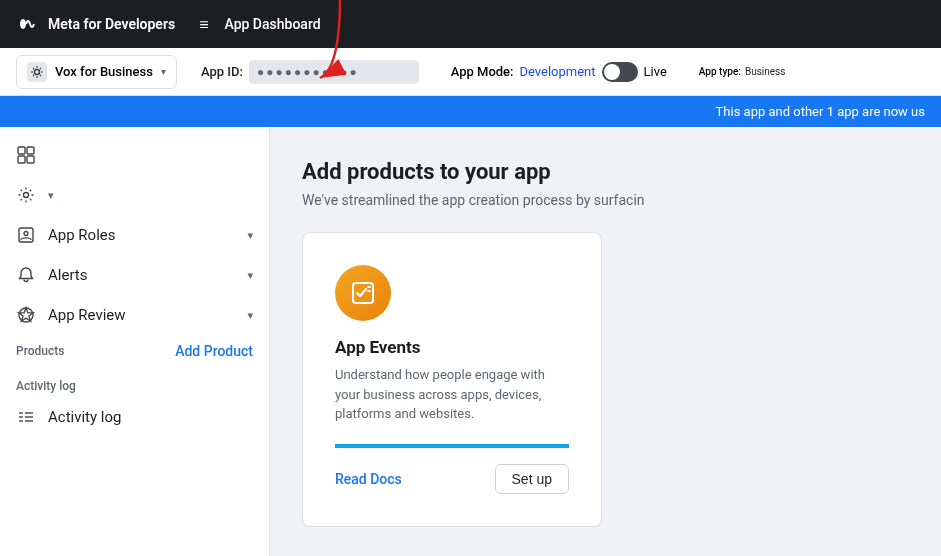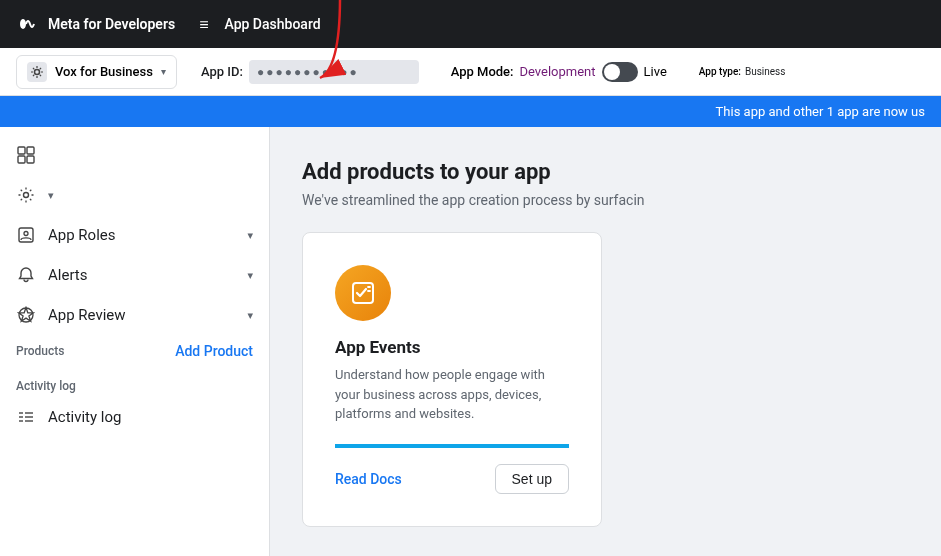--- a/index.html
+++ b/index.html
@@ -96,21 +96,21 @@
       align-items: center;
     }
     .app-mode-section {
       display: flex;
       align-items: center;
       gap: 6px;
       font-size: 13px;
       margin-left: 8px;
     }
     .app-mode-label { font-weight: 500; }
-    .app-mode-value { color: #701a75; }
+    .app-mode-value { color: #1d4ed8; }
     .toggle-switch {
       width: 36px;
       height: 20px;
       background: #444950;
       border-radius: 10px;
       position: relative;
       cursor: pointer;
     }
     .toggle-switch::after {
       content: '';

